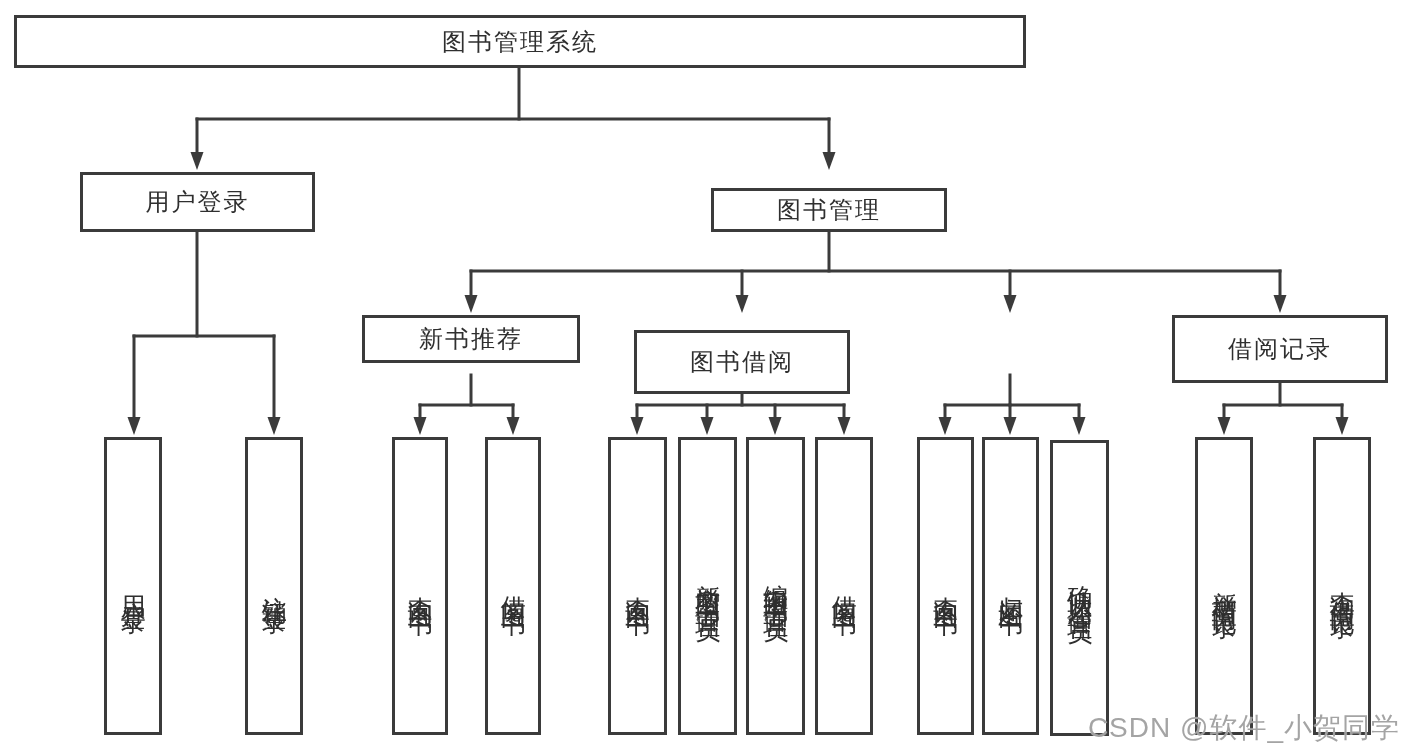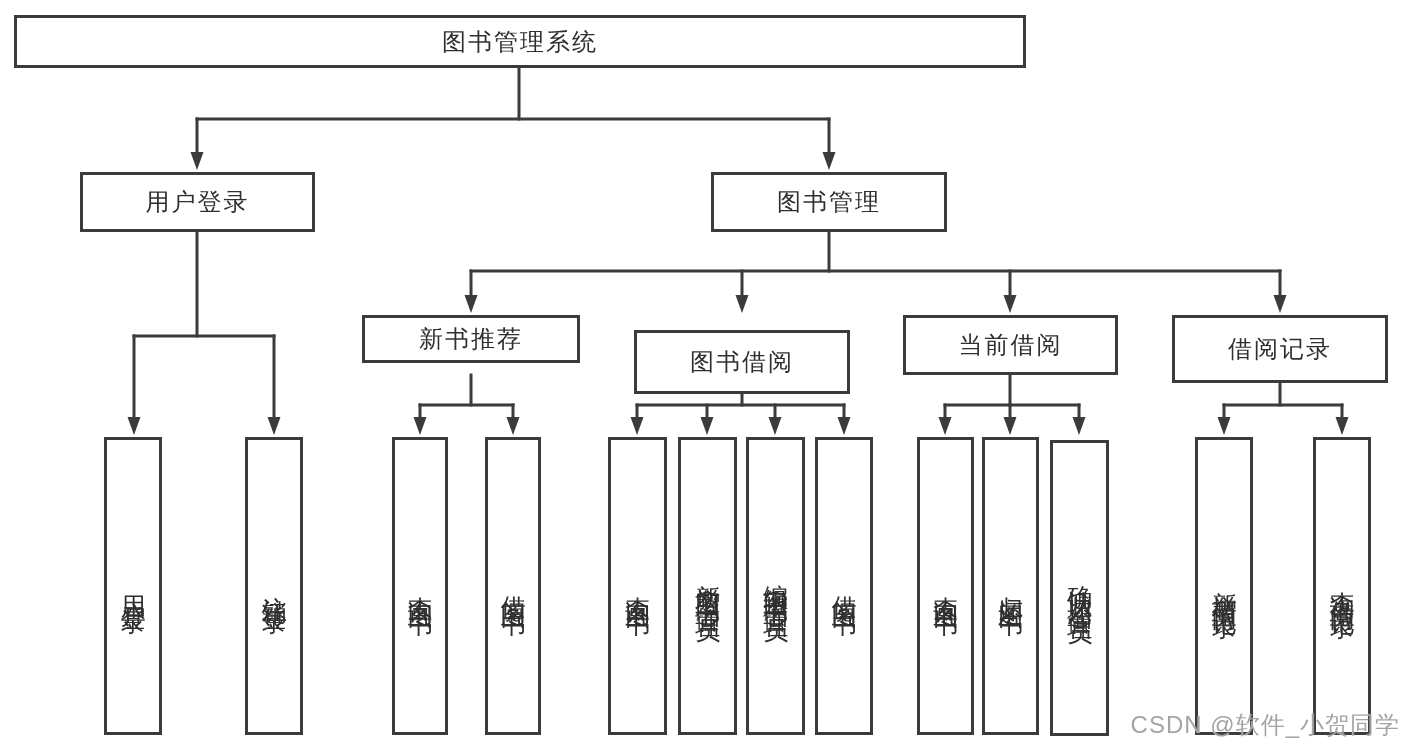--- a/index.html
+++ b/index.html
@@ -34,21 +34,21 @@
     writing-mode:vertical-rl;
     text-orientation:mixed;
     font-size:25px;
     letter-spacing:5px;
     line-height:1.1;
   }
   .watermark{
     position:absolute;
     right:5px;
     top:709px;
-    font-size:24px;
+    font-size:28px;
     letter-spacing:1px;
     color:rgba(148,148,148,0.85);
     text-shadow:0 0 1px rgba(255,255,255,0.9);
     white-space:nowrap;
     z-index:5;
   }
 </style>
 </head>
 <body>
 
@@ -116,25 +116,24 @@
       <polygon points="1003.5,417 1016.5,417 1010,435"></polygon>
       <polygon points="1072.5,417 1085.5,417 1079,435"></polygon>
       <polygon points="1217.5,417 1230.5,417 1224,435"></polygon>
       <polygon points="1335.5,417 1348.5,417 1342,435"></polygon>
     </g>
   </svg>
 
   <div class="node h" style="left:14px;top:15px;width:1012px;height:53px">图书管理系统</div>
 
   <div class="node h" style="left:80px;top:172px;width:235px;height:60px">用户登录</div>
-  <div class="node h" style="left:711px;top:172px;width:236px;height:60px">图书管理</div>
+  <div class="node h" style="left:711px;top:188px;width:236px;height:44px">图书管理</div>
 
   <div class="node h" style="left:362px;top:315px;width:218px;height:48px">新书推荐</div>
   <div class="node h" style="left:634px;top:330px;width:216px;height:64px">图书借阅</div>
-  <div class="node h" style="left:903px;top:315px;width:215px;height:60px">当前借阅</div>
   <div class="node h" style="left:1172px;top:315px;width:216px;height:68px">借阅记录</div>
 
   <div class="node v" style="left:104px;top:437px;width:58px;height:298px">用户登录</div>
   <div class="node v" style="left:245px;top:437px;width:58px;height:298px">注销登录</div>
 
   <div class="node v" style="left:392px;top:437px;width:56px;height:298px">查询图书</div>
   <div class="node v" style="left:485px;top:437px;width:56px;height:298px">借阅图书</div>
 
   <div class="node v" style="left:608px;top:437px;width:59px;height:298px">查询图书</div>
   <div class="node v" style="left:678px;top:437px;width:59px;height:298px">新增图书（管理员）</div>

